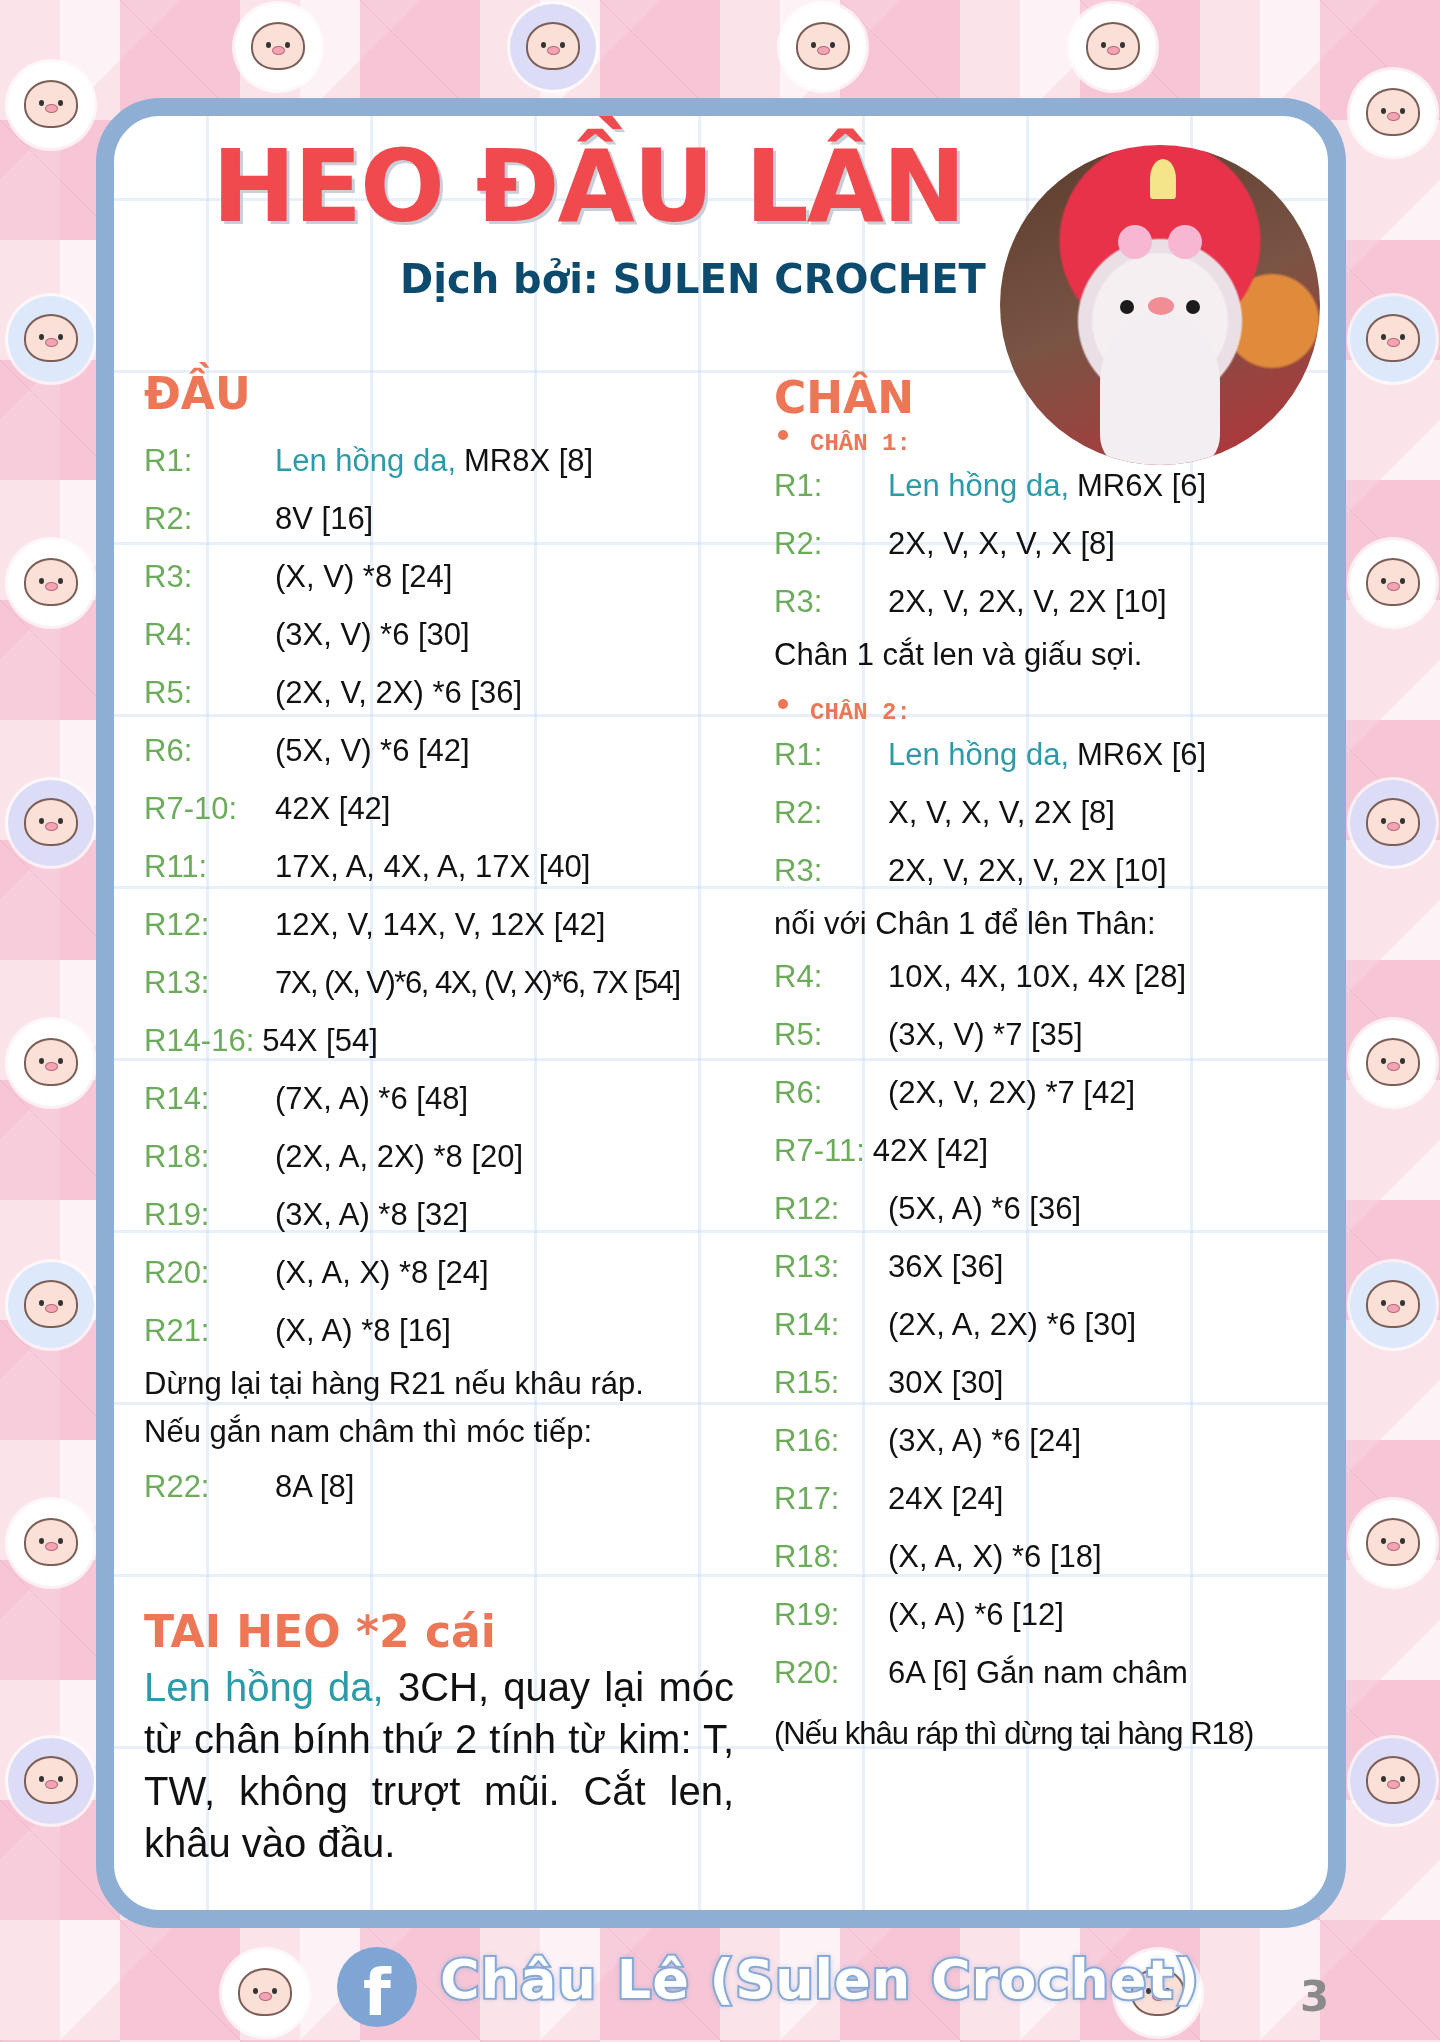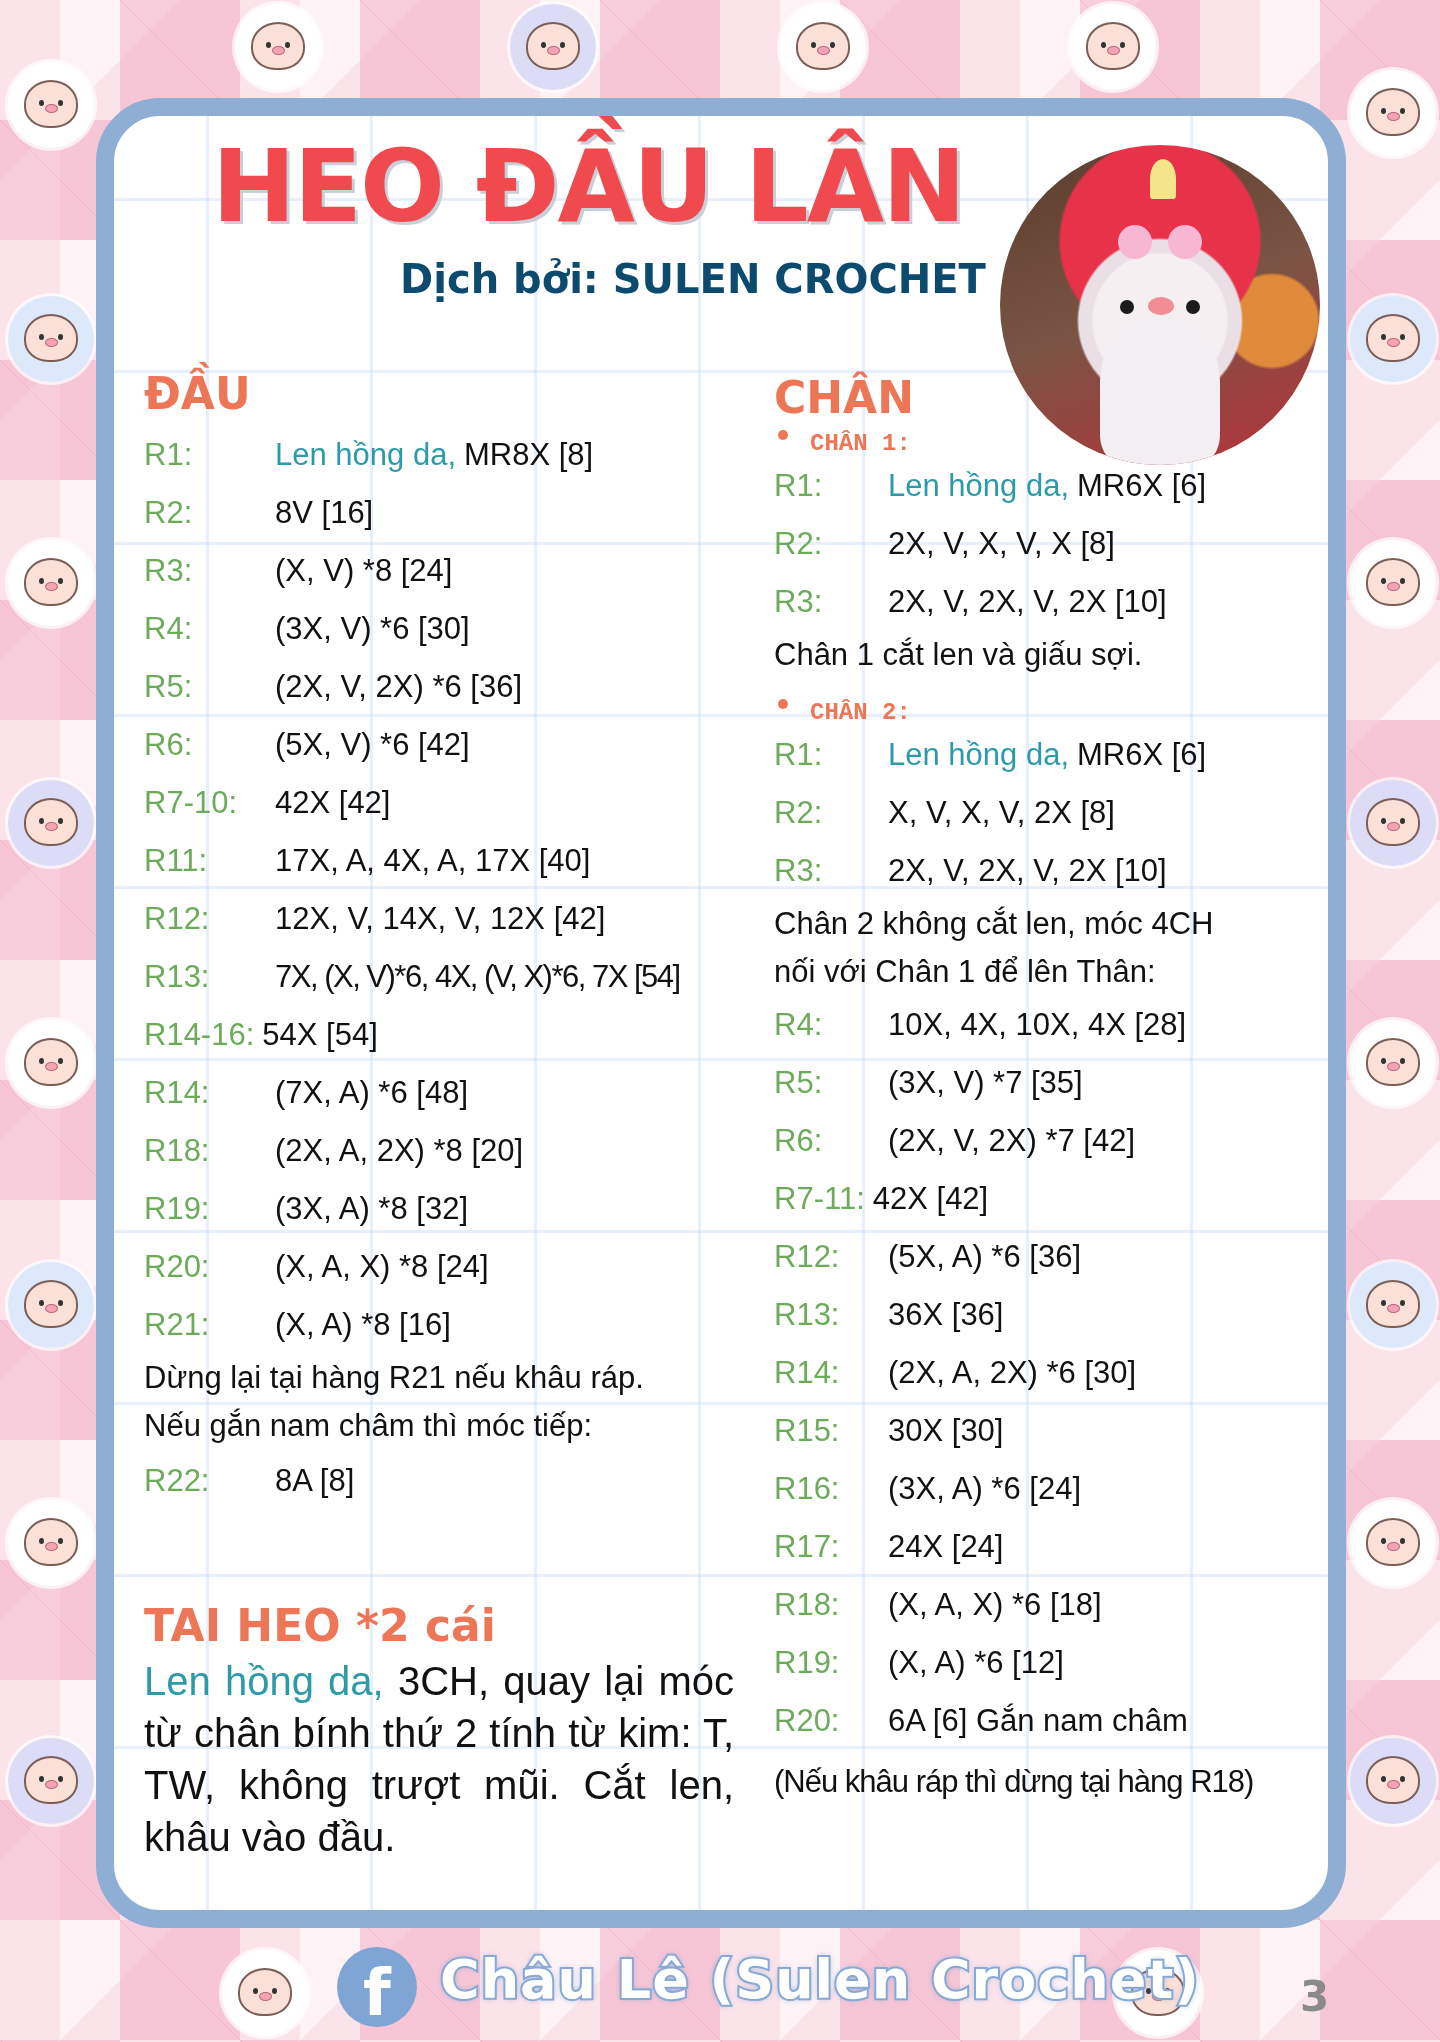--- a/index.html
+++ b/index.html
@@ -251,21 +251,21 @@
   <div class="horn"></div>
   <div class="pom" style="left:118px;"></div>
   <div class="pom" style="left:168px;"></div>
   <div class="body"></div>
   <div class="eye" style="left:120px;"></div>
   <div class="eye" style="left:186px;"></div>
   <div class="nose"></div>
 </div>
 
 <div class="col col-left">
-  <div class="section-h" style="margin-bottom:8px;">ĐẦU</div>
+  <div class="section-h" style="margin-bottom:14px;">ĐẦU</div>
 
   <div class="row">
     <span class="lbl">R1:</span>
     <span class="yarn">Len hồng da,</span>
     <span>MR8X  [8]</span>
   </div>
   <div class="row">
     <span class="lbl">R2:</span>
     <span>8V  [16]</span>
   </div>
@@ -371,21 +371,20 @@
     <span>MR6X  [6]</span>
   </div>
   <div class="row">
     <span class="lbl">R2:</span>
     <span>X, V, X, V, 2X  [8]</span>
   </div>
   <div class="row">
     <span class="lbl">R3:</span>
     <span>2X, V, 2X, V, 2X  [10]</span>
   </div>
-  <div class="note">Chân 2 không cắt len, móc 4CH</div>
   <div class="note">nối với Chân 1 để lên Thân:</div>
 
   <div class="row">
     <span class="lbl">R4:</span>
     <span>10X, 4X, 10X, 4X  [28]</span>
   </div>
   <div class="row">
     <span class="lbl">R5:</span>
     <span>(3X, V) *7  [35]</span>
   </div>

